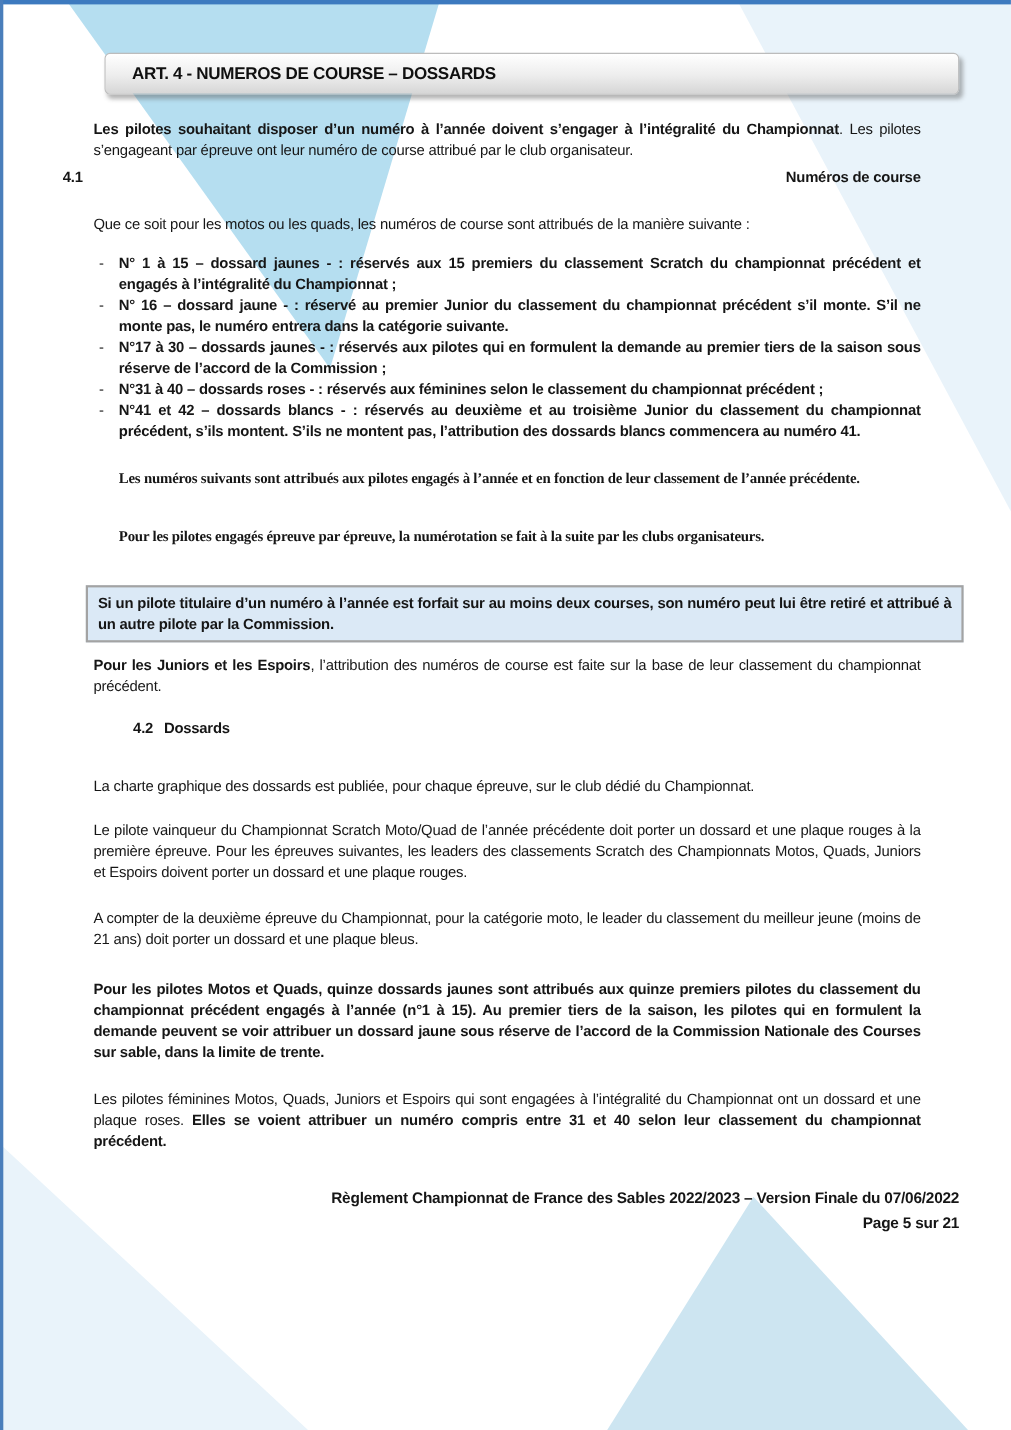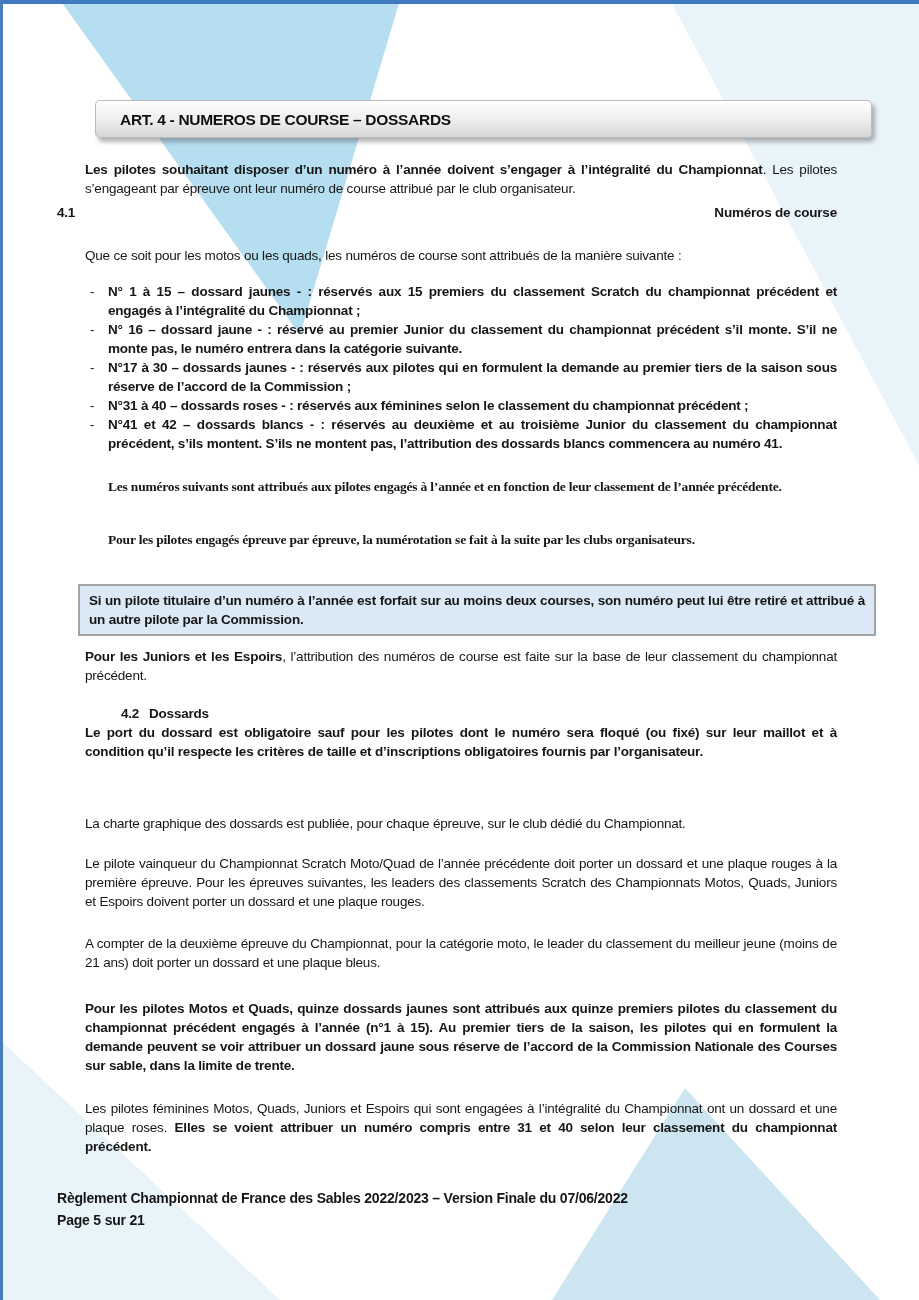--- a/index.html
+++ b/index.html
@@ -8,21 +8,21 @@
     width:919px;height:1300px;
     overflow:hidden;
     background:#ffffff;
     font-family:"Liberation Sans",sans-serif;
     color:#161616;
     font-size:13.5px;
     line-height:19px;
     letter-spacing:-0.2px;
   }
   .bg{position:absolute;inset:0;width:919px;height:1300px;display:block;}
-  .content{position:absolute;inset:0;padding:100px 82px 0 85px;box-sizing:border-box;}
+  .content{position:absolute;inset:0;padding:48px 82px 0 85px;box-sizing:border-box;}
   .art-bar{
     position:relative;
     margin:0 -35px 0 10px;
     height:38px;
     border-radius:5px;
     border:1px solid #bcbcbc;
     background:linear-gradient(#ffffff 0%,#ededed 55%,#d6d6d6 100%);
     box-shadow:3px 4px 4px rgba(90,90,90,0.45);
     display:flex;align-items:center;
     padding-left:24px;box-sizing:border-box;
@@ -53,21 +53,21 @@
   .p-juniors{margin-top:11px;min-height:38px;}
   .h42{margin-top:19px;margin-left:36px;}
   .p-clubs{margin-top:18px;min-height:19px;}
   .p-port{min-height:57px;}
   .p-charte{margin-top:34px;min-height:19px;}
   .p-vainqueur{margin-top:21px;min-height:57px;}
   .p-jeune{margin-top:23px;min-height:38px;}
   .p-quinze{margin-top:27px;min-height:76px;}
   .p-feminines{margin-top:24px;min-height:57px;}
   .footer{margin:31px -35px 0 -28px;text-align:center;font-weight:bold;font-size:14px;line-height:22px;}
-  .footer div{text-align:left;}
+  .footer div{text-align:right;}
 </style>
 </head>
 <body>
 
 <div class="page">
 
   <svg class="bg" viewBox="0 0 919 1300" aria-hidden="true">
     <polygon points="60,0 400,0 300,335" fill="#b5def0"></polygon>
     <polygon points="670,0 919,0 919,465" fill="#e9f3fa"></polygon>
     <polygon points="0,1040 280,1300 0,1300" fill="#e9f3fa"></polygon>
@@ -107,21 +107,20 @@
       <p>Si un pilote titulaire d’un numéro à l’année est forfait sur au moins deux courses, son numéro peut lui être retiré et attribué à un autre pilote par la Commission.</p>
     </div>
 
     <p class="p-juniors"><span class="b">Pour les Juniors et les Espoirs</span><span>, l’attribution des numéros de course est faite sur la base de leur classement du championnat précédent.</span></p>
 
     <div class="sec-head h42">
       <span class="num">4.2</span>
       <span>Dossards</span>
     </div>
 
-    <p class="b p-port">Le port du dossard est obligatoire sauf pour les pilotes dont le numéro sera floqué (ou fixé) sur leur maillot et à condition qu’il respecte les critères de taille et d’inscriptions obligatoires fournis par l’organisateur.</p>
 
     <p class="p-charte">La charte graphique des dossards est publiée, pour chaque épreuve, sur le club dédié du Championnat.</p>
 
     <p class="p-vainqueur">Le pilote vainqueur du Championnat Scratch Moto/Quad de l’année précédente doit porter un dossard et une plaque rouges à la première épreuve. Pour les épreuves suivantes, les leaders des classements Scratch des Championnats Motos, Quads, Juniors et Espoirs doivent porter un dossard et une plaque rouges.</p>
 
     <p class="p-jeune">A compter de la deuxième épreuve du Championnat, pour la catégorie moto, le leader du classement du meilleur jeune (moins de 21 ans) doit porter un dossard et une plaque bleus.</p>
 
     <p class="b p-quinze">Pour les pilotes Motos et Quads, quinze dossards jaunes sont attribués aux quinze premiers pilotes du classement du championnat précédent engagés à l’année (n°1 à 15). Au premier tiers de la saison, les pilotes qui en formulent la demande peuvent se voir attribuer un dossard jaune sous réserve de l’accord de la Commission Nationale des Courses sur sable, dans la limite de trente.</p>
 
     <p class="p-feminines"><span>Les pilotes féminines Motos, Quads, Juniors et Espoirs qui sont engagées à l’intégralité du Championnat ont un dossard et une plaque roses. </span><span class="b">Elles se voient attribuer un numéro compris entre 31 et 40 selon leur classement du championnat précédent.</span></p>

